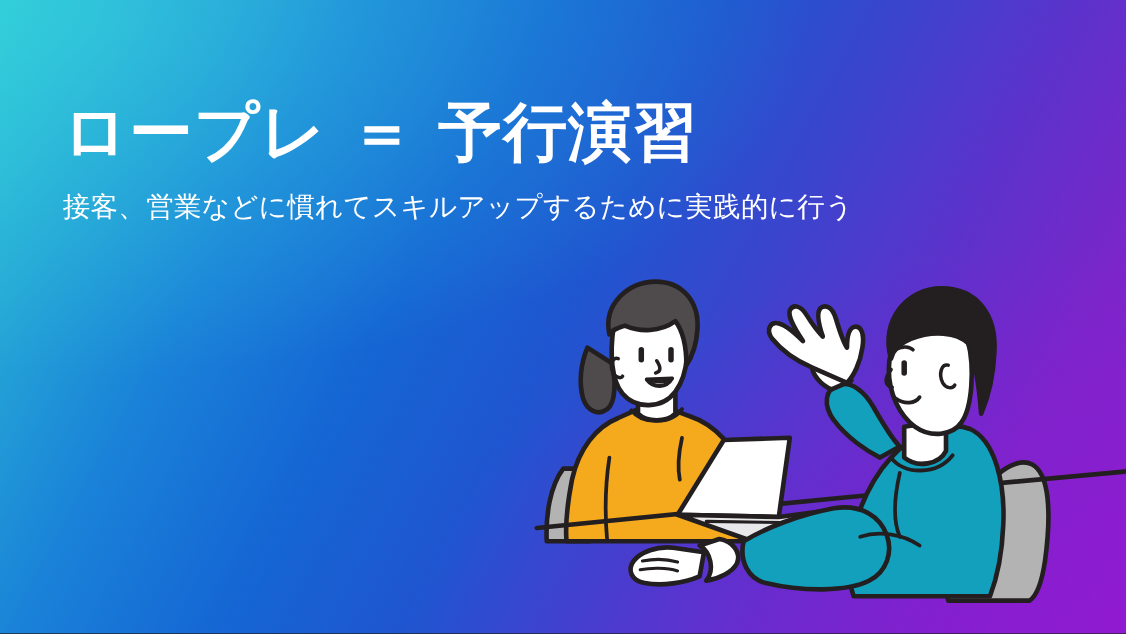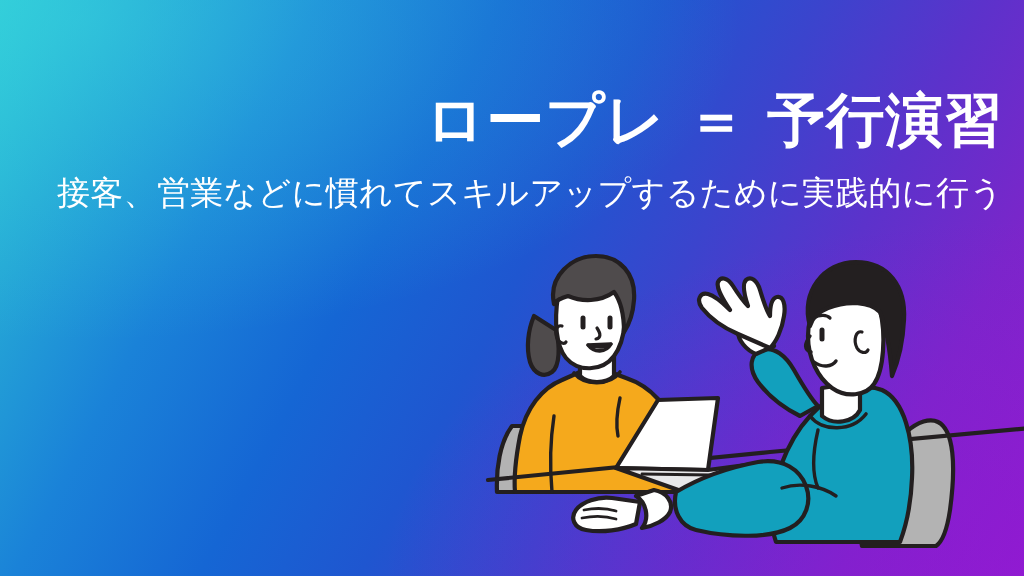--- a/index.html
+++ b/index.html
@@ -38,27 +38,26 @@
     z-index:5;
   }
   .title{
     margin:0;
     color:#ffffff;
     font-size:58px;
     line-height:1.12;
     font-weight:bold;
     letter-spacing:1px;
     white-space:nowrap;
-    text-align:right;
   }
   .subtitle{
     margin:0;
     padding-top:19px;
     color:#ffffff;
-    font-size:33px;
+    font-size:25px;
     line-height:1.3;
     font-weight:normal;
     letter-spacing:.3px;
     white-space:nowrap;
   }
   .illustration{
     position:absolute;
     left:470px;
     top:230px;
     width:560px;

